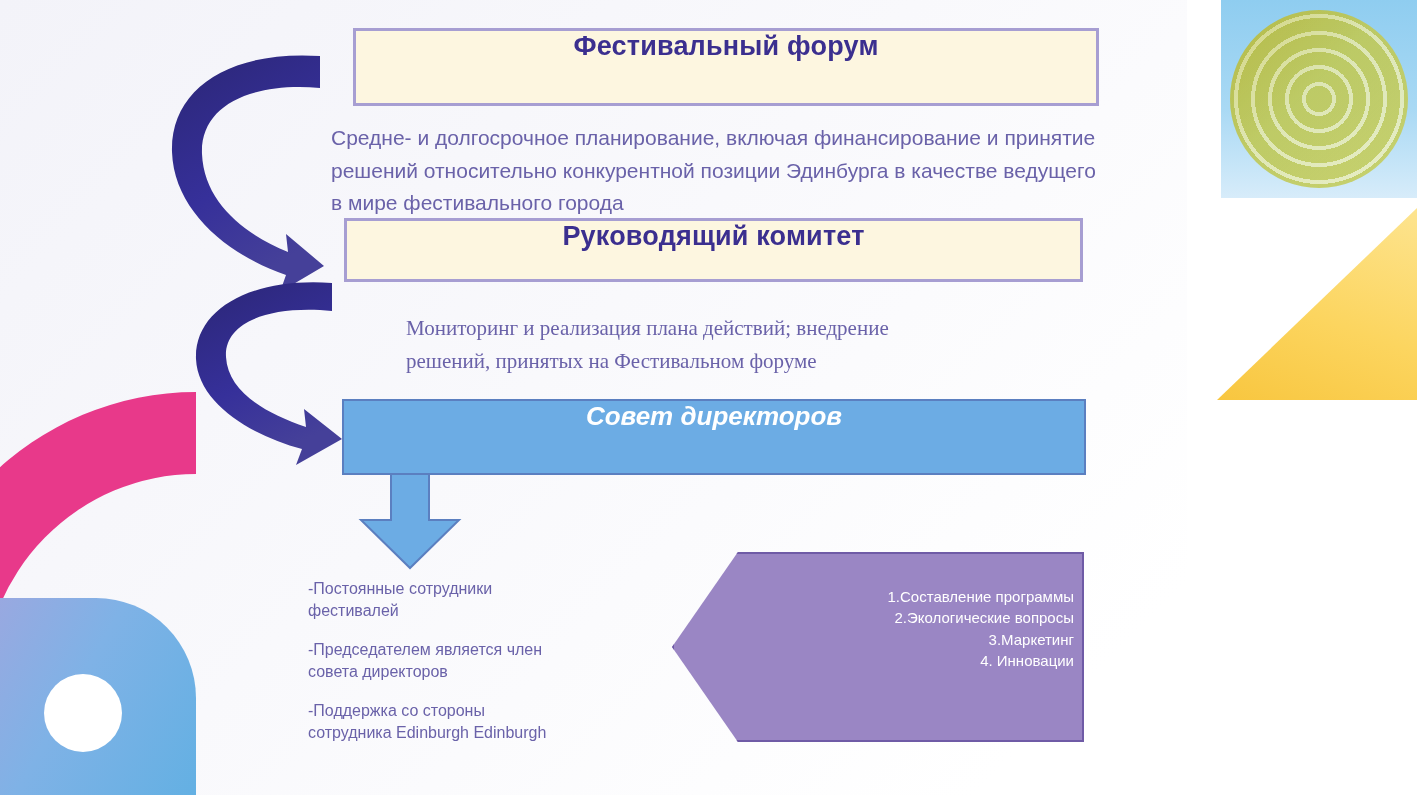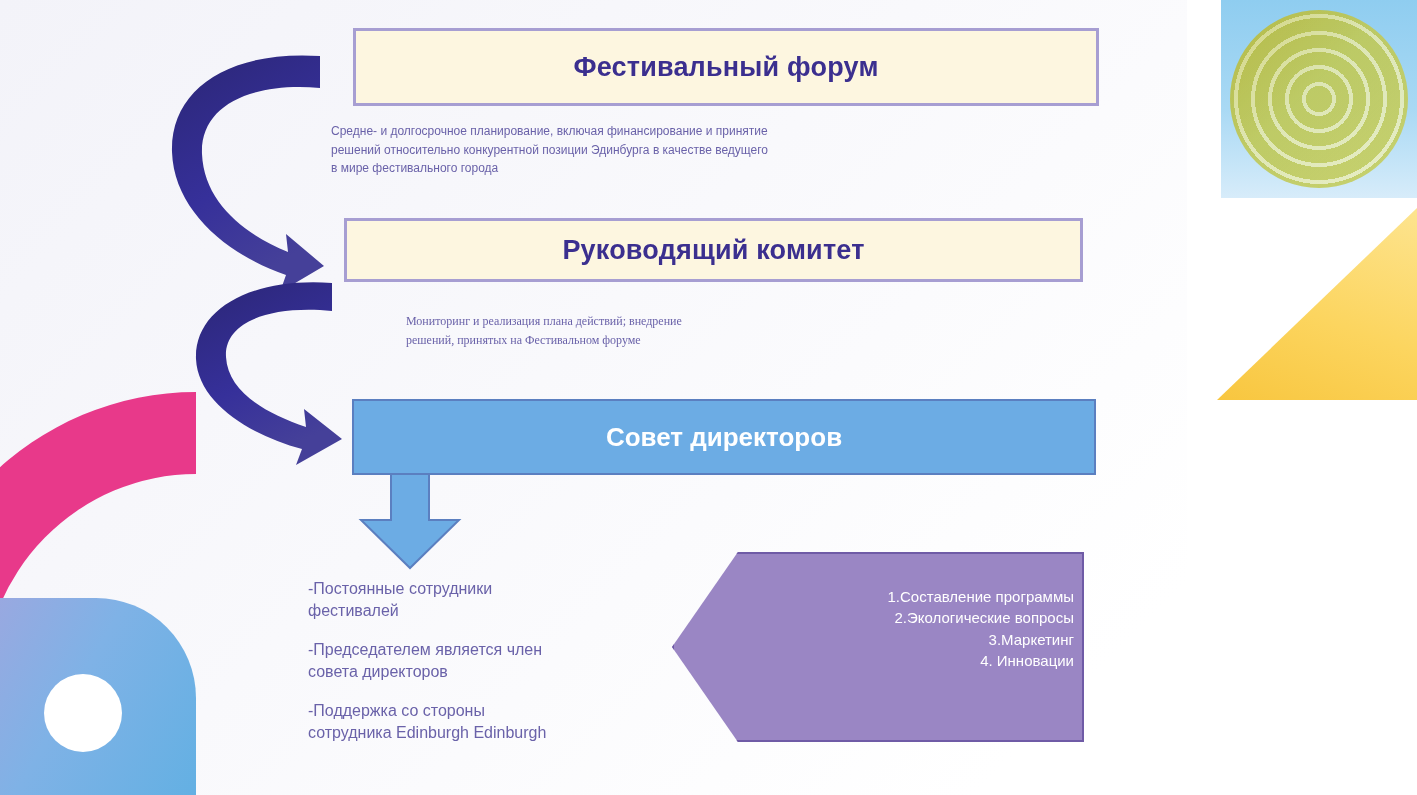--- a/index.html
+++ b/index.html
@@ -98,21 +98,20 @@
     left: 50px; top: 76px;
     width: 78px; height: 78px;
     border-radius: 50%;
     background: #ffffff;
   }
   
   .flow-box {
     position: absolute;
     box-sizing: border-box;
     display: flex;
-    align-items: center;
     justify-content: center;
   }
   .box-cream {
     background: #fdf6e0;
     border: 3px solid #a79ed2;
   }
   .box-cream .title {
     font-size: 27px;
     font-weight: bold;
     color: #3b2f8f;
@@ -123,27 +122,27 @@
 
   .box-blue {
     background: #6cace4;
     border: 2px solid #5b7fc0;
   }
   .box-blue .title {
     font-size: 26px;
     font-weight: bold;
     color: #ffffff;
   }
-  #board-box { left: 352px; top: 399px; width: 744px; height: 76px; }
+  #board-box { left: 342px; top: 399px; width: 744px; height: 76px; font-style: italic; }
 
   
   .para {
     position: absolute;
     color: #6a62a9;
-    font-size: 12px;
+    font-size: 21px;
     line-height: 1.55;
     white-space: pre-line;
   }
   #forum-desc     { left: 331px; top: 122px; width: 830px; }
   #committee-desc { left: 406px; top: 312px; width: 700px; font-family: Liberation Serif, serif; }
 
   
   .down-arrow {
     position: absolute;
     left: 355px; top: 474px;

